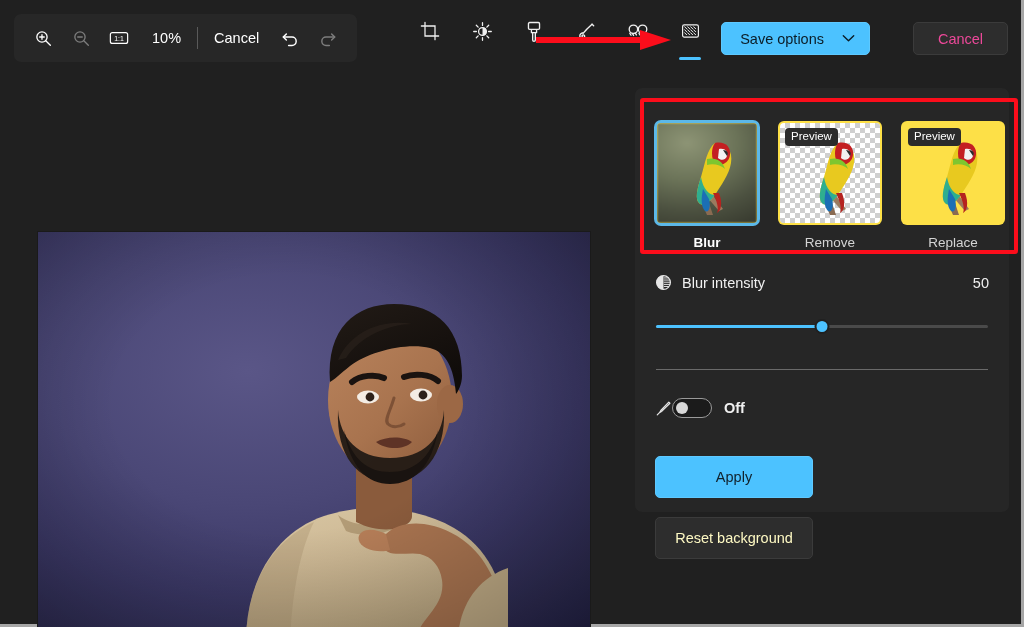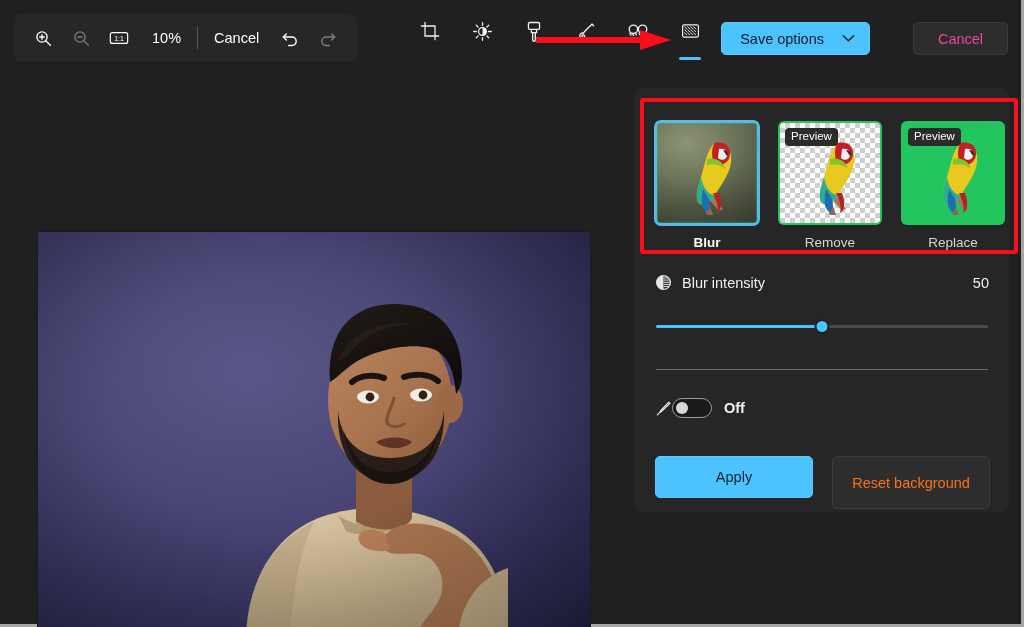--- a/index.html
+++ b/index.html
@@ -204,21 +204,21 @@
     gap: 19px;
   }
 
   .option { width: 104px; cursor: pointer; }
 
   .thumb {
     position: relative;
     width: 104px; height: 104px;
     border-radius: 6px;
     overflow: hidden;
-    background: #22c55e;
+    background: #fde047;
     border: 2px solid transparent;
   }
   .option.selected .thumb {
     border: 2px solid #5cb8e8;
     box-shadow: 0 0 0 1px #5cb8e8;
   }
 
   .thumb .checker {
     position: absolute; inset: 0;
     background-color: #ffffff;
@@ -331,34 +331,35 @@
     border-radius: 50%;
     background: #d8d8d8;
   }
   .toggle-state { color: #f0f0f0; font-size: 14.5px; margin-left: 12px; font-weight: bold; }
 
   .actions {
     position: absolute;
     left: 20px; top: 368px;
     display: flex;
     gap: 19px;
+    flex-direction: column;
   }
   .apply-btn {
     width: 158px; height: 42px;
     background: #4cc2ff;
     color: #10212b;
     border: 1px solid #5ec9ff;
     border-radius: 5px;
     font-size: 14.5px;
     cursor: pointer;
   }
   .reset-bg-btn {
-    width: 158px; height: 53px;
+    width: 158px; height: 42px;
     background: #2d2d2d;
-    color: #f97316;
+    color: #fef9c3;
     border: 1px solid #3b3b3b;
     border-radius: 5px;
     font-size: 14.5px;
     cursor: pointer;
   }
 
   
   .red-arrow {
     position: absolute;
     left: 536px; top: 28px;

